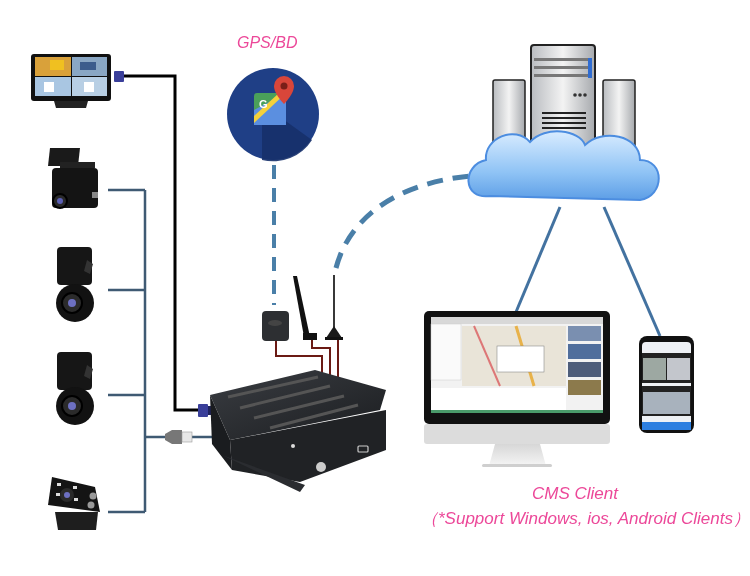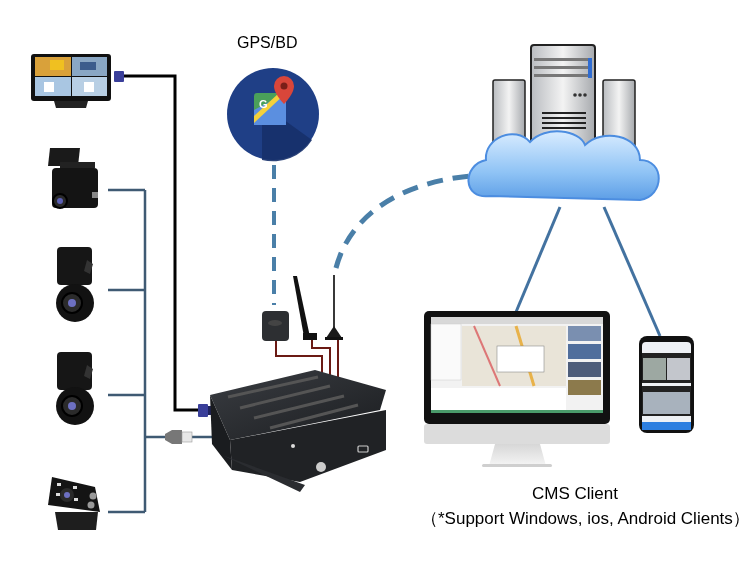--- a/index.html
+++ b/index.html
@@ -1,18 +1,18 @@
 <!DOCTYPE html>
 <html><head>
 <meta charset="utf-8">
 <style>
   html,body{margin:0;padding:0;background:#fff;}
   body{width:750px;height:576px;position:relative;overflow:hidden;font-family:"Liberation Sans",sans-serif;}
   svg{position:absolute;left:0;top:0;}
-  .label{position:absolute;color:#000000;white-space:nowrap;}
+  .label{position:absolute;color:#ec4899;white-space:nowrap;font-style:italic;}
   #gps-label{left:237px;top:34px;font-size:16px;}
   #cms-title{left:532px;top:484px;font-size:17px;}
   #cms-sub{left:421px;top:507px;font-size:17px;}
 </style>
 </head>
 <body>
 
 <svg width="750" height="576" viewBox="0 0 750 576">
   <defs>
     <linearGradient id="cloudGrad" x1="0" y1="0" x2="0" y2="1">

